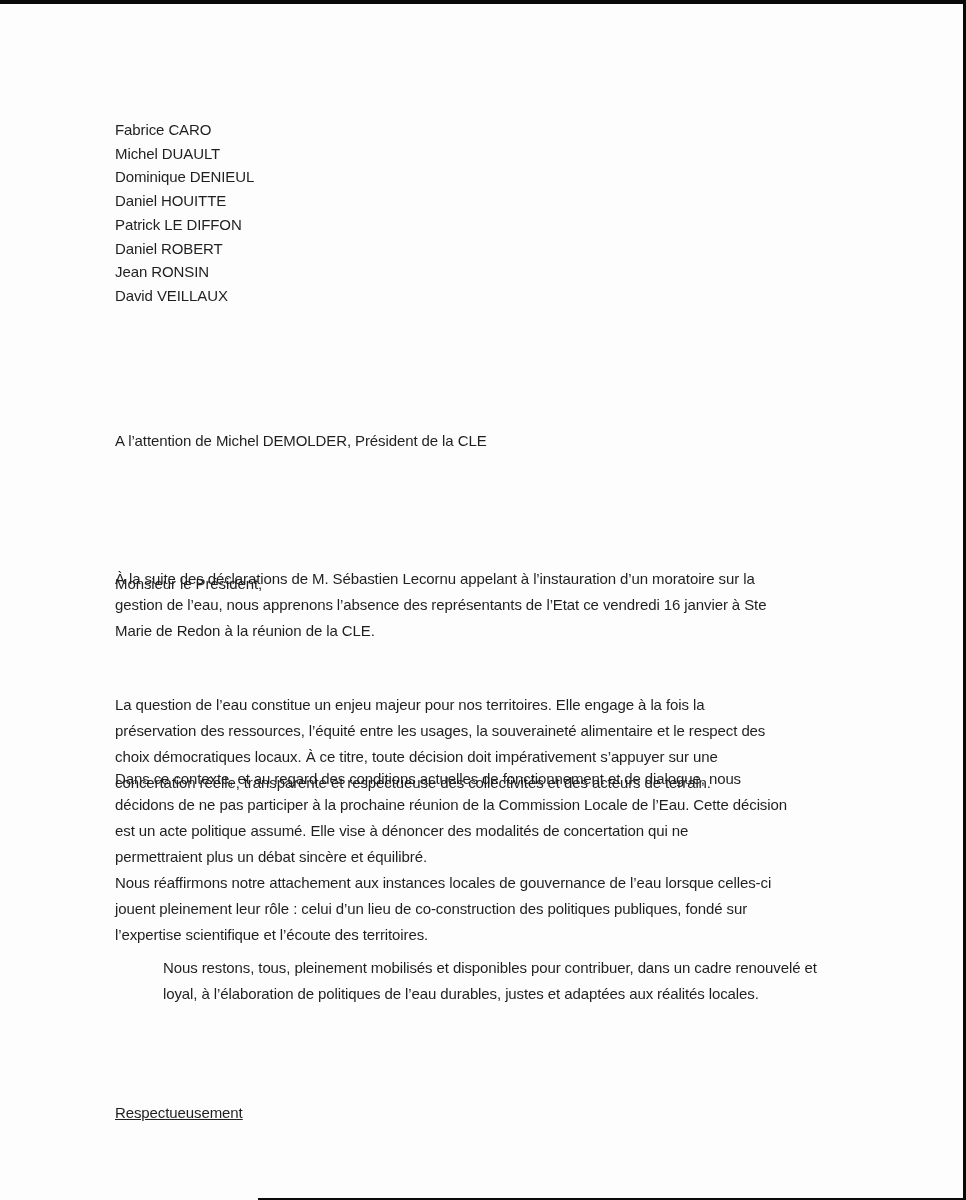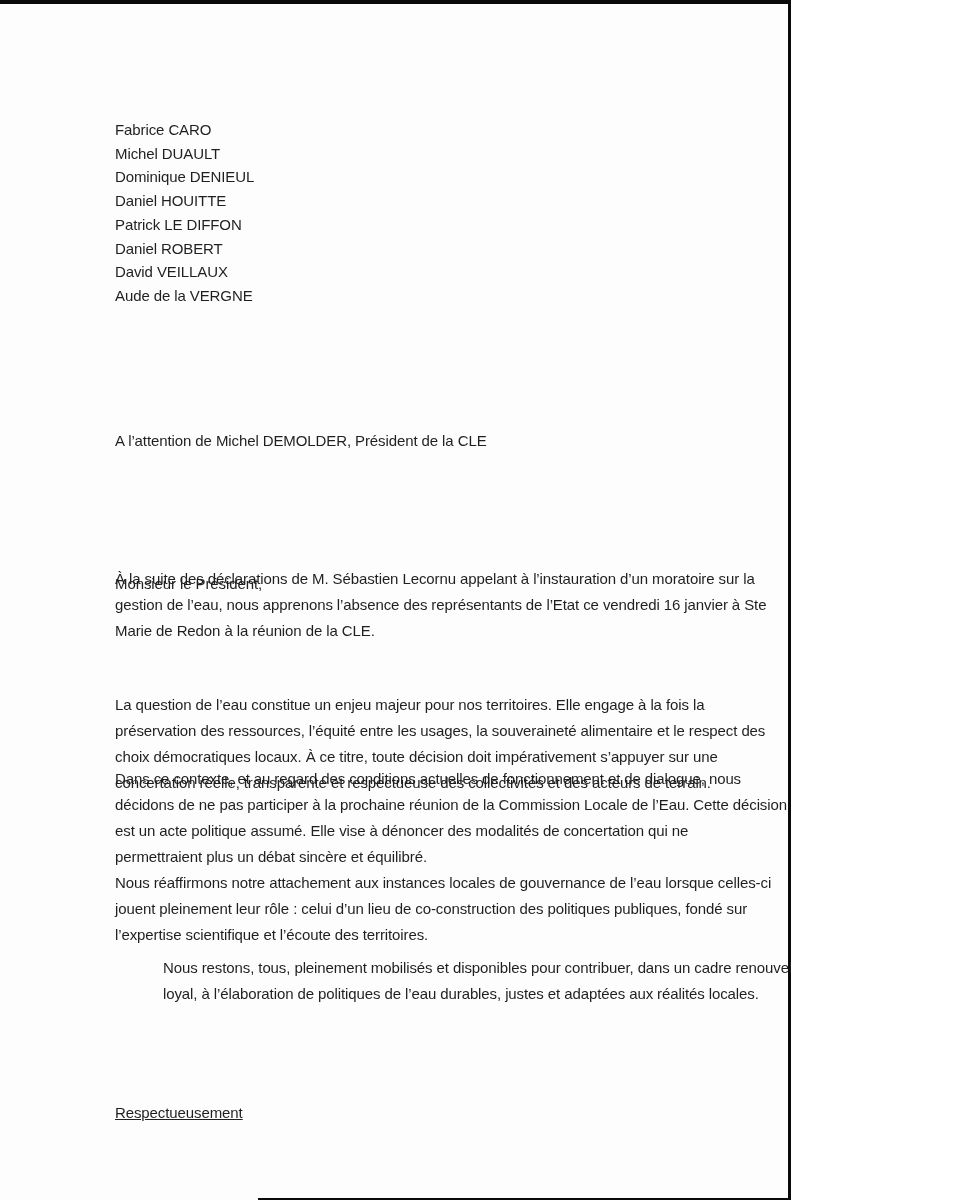--- a/index.html
+++ b/index.html
@@ -2,21 +2,21 @@
 <html><head>
 <meta charset="utf-8">
 <style>
   html, body {
     margin: 0;
     padding: 0;
     background: #ffffff;
   }
   .page {
     position: relative;
-    width: 791px;
+    width: 966px;
     height: 1200px;
     background: #fdfdfd;
     overflow: hidden;
     font-family: "Liberation Sans", "DejaVu Sans", sans-serif;
     color: #1f1f1f;
   }
   .scan-edge-top {
     position: absolute;
     top: 0; left: 0;
     width: 100%; height: 4px;
@@ -61,22 +61,22 @@
   <div class="scan-edge-right"></div>
   <div class="scan-edge-bottom"></div>
 
   <div class="block signatories">
     <div>Fabrice CARO</div>
     <div>Michel DUAULT</div>
     <div>Dominique DENIEUL</div>
     <div>Daniel HOUITTE</div>
     <div>Patrick LE DIFFON</div>
     <div>Daniel ROBERT</div>
+    <div>Jean RONSIN</div>
     <div>David VEILLAUX</div>
-    <div>Aude de la VERGNE</div>
   </div>
 
   <div class="block attention">A l’attention de Michel DEMOLDER, Président de la CLE</div>
 
   <div class="block salutation">Monsieur le Président,</div>
 
   <div class="block para p1">À la suite des déclarations de M. Sébastien Lecornu appelant à l’instauration d’un moratoire sur la
 gestion de l’eau, nous apprenons l’absence des représentants de l’Etat ce vendredi 16 janvier à Ste
 Marie de Redon à la réunion de la CLE.</div>
   <div class="block para p2">La question de l’eau constitue un enjeu majeur pour nos territoires. Elle engage à la fois la

